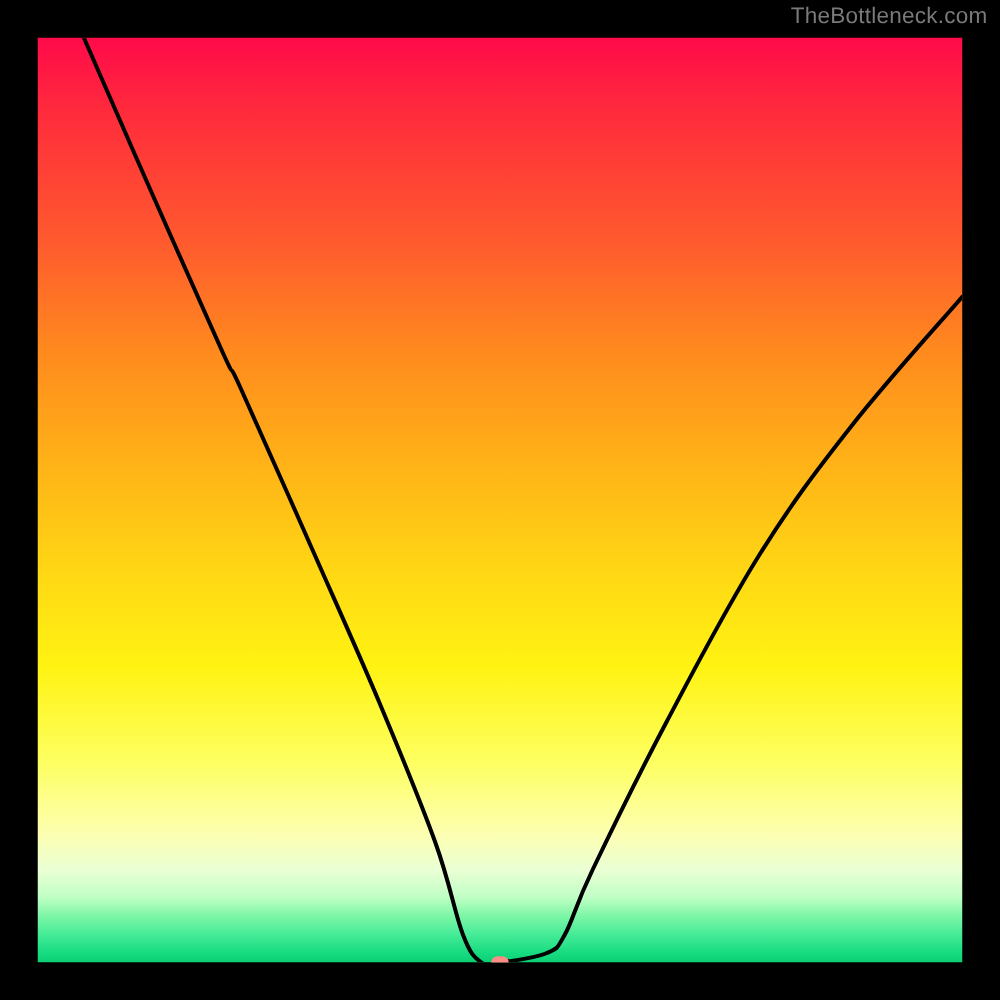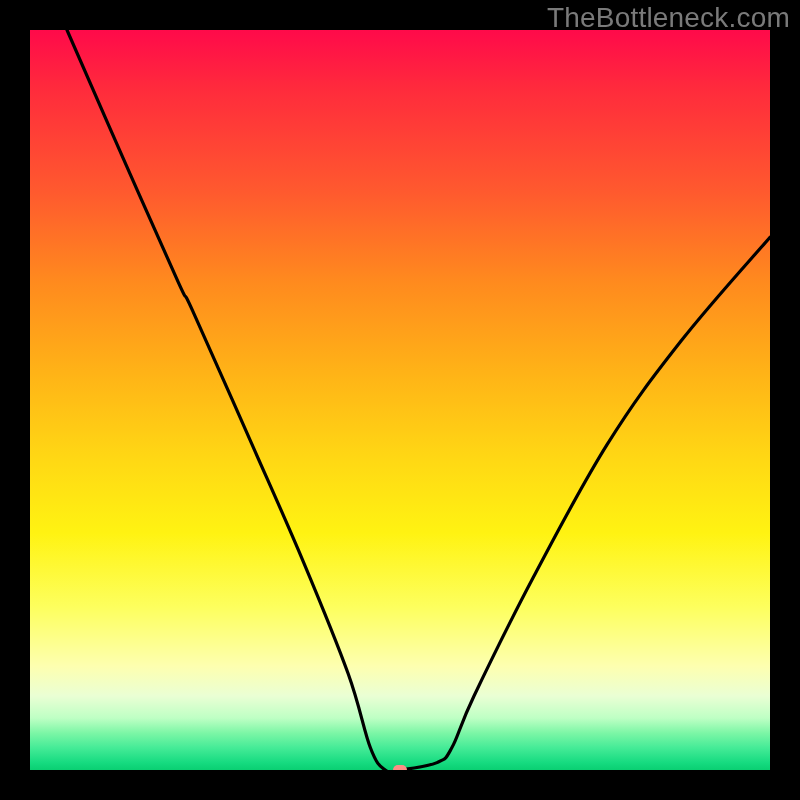--- a/index.html
+++ b/index.html
@@ -14,21 +14,21 @@
     position: relative;
     width: 800px;
     height: 800px;
     background: #000;
   }
   .watermark {
     position: absolute;
     top: 2px;
     right: 10px;
     font-family: Arial, Helvetica, sans-serif;
-    font-size: 28px;
+    font-size: 18px;
     color: #7a7a7a;
     font-weight: 500;
     letter-spacing: 0.2px;
     z-index: 20;
   }
   .plot-area {
     position: absolute;
     left: 30px;
     top: 30px;
     width: 740px;

